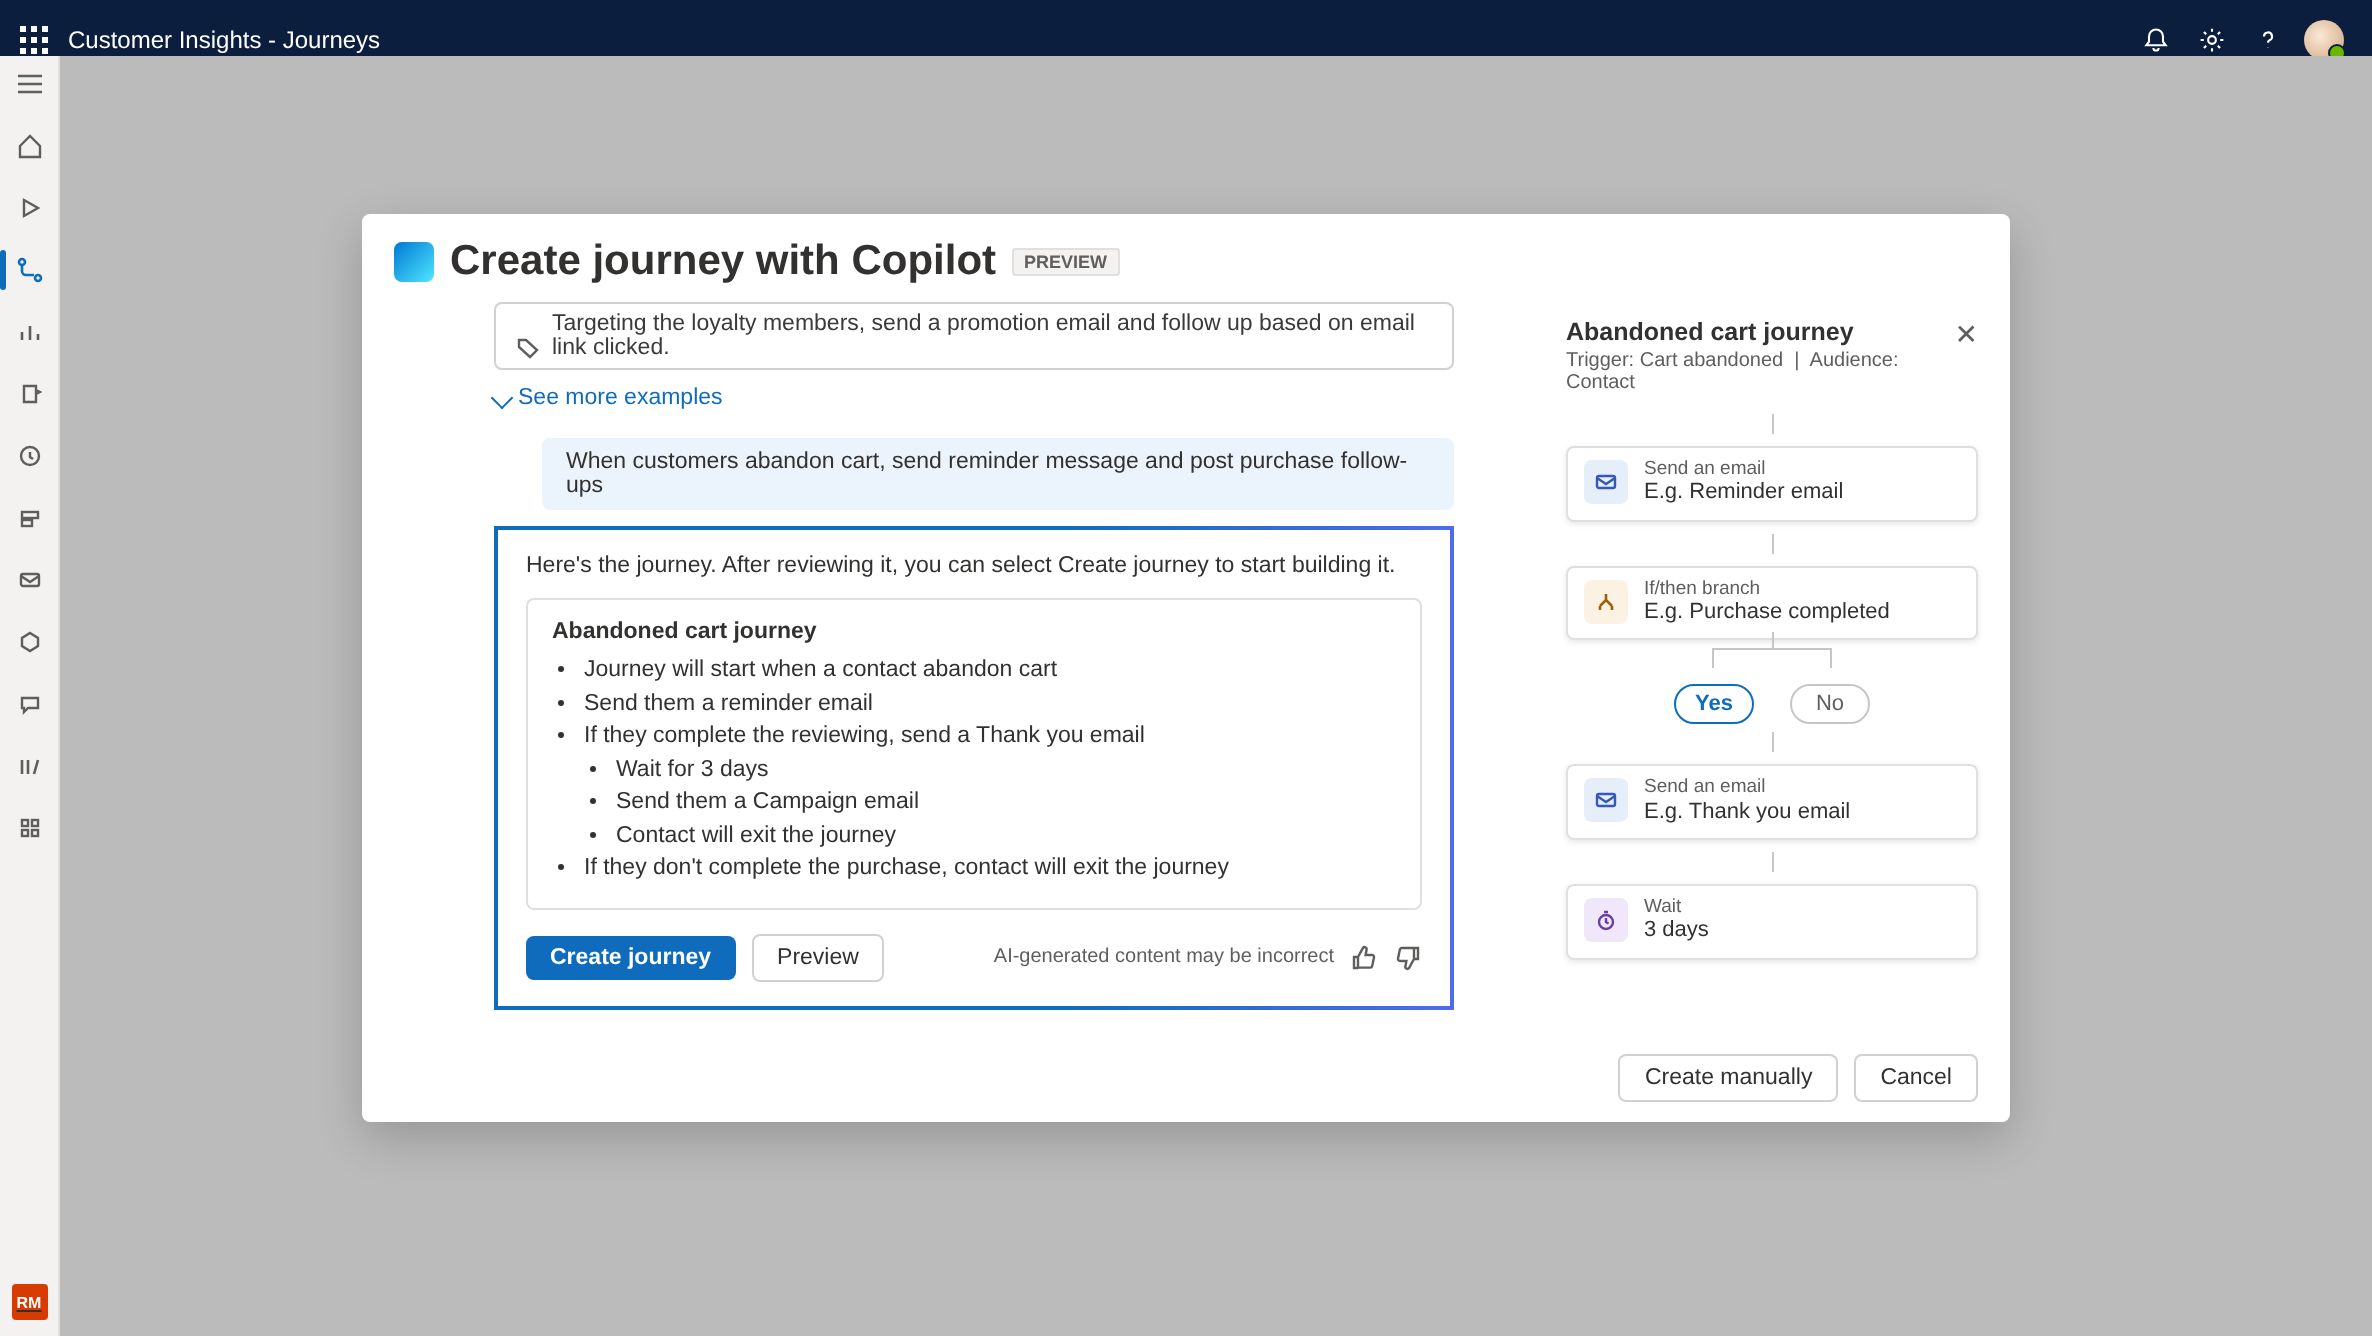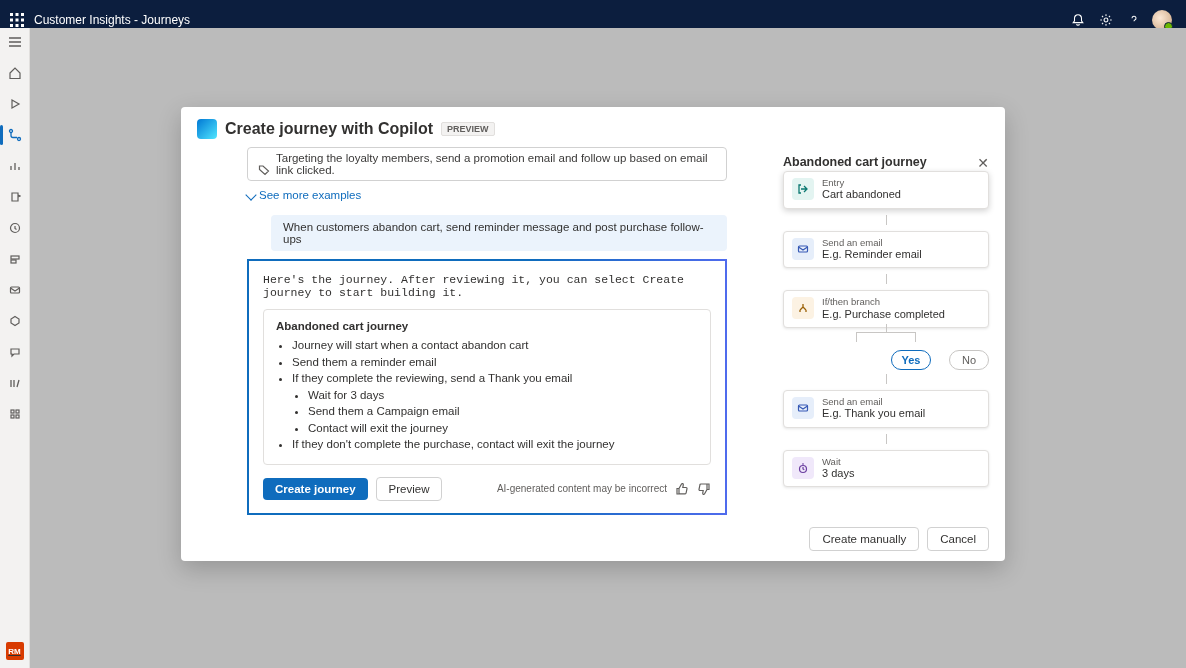--- a/index.html
+++ b/index.html
@@ -20,36 +20,36 @@
   .rail-icon.active { color:#0f6cbd; }
   .rail-icon.active::before { content:""; position:absolute; left:-7px; top:-2px; width:3px; height:20px; background:#0f6cbd; border-radius:2px; }
   .rail-bottom { margin-top:auto; margin-bottom:8px; }
   .rm-badge { width:18px;height:18px;background:#d83b01;color:#fff;font-size:8px;font-weight:600;display:flex;align-items:center;justify-content:center;border-radius:2px;}
 
   
   .modal-backdrop { position:absolute; top:28px; left:30px; right:0; bottom:0; background:#bbbbbb; }
   .modal { position:absolute; top:107px; left:181px; width:824px; height:454px; background:#fff; border-radius:4px; box-shadow:0 8px 24px rgba(0,0,0,0.2); display:flex; flex-direction:column; overflow:hidden; }
   .modal-header { display:flex; align-items:center; padding:12px 16px 8px 16px; gap:8px; }
   .copilot-logo { width:20px; height:20px; border-radius:4px; background: linear-gradient(135deg, #0078d4, #50e6ff); }
-  .modal-title { font-size:16px; font-weight:600; }
+  .modal-title { font-size:21px; font-weight:600; }
   .preview-badge { font-size:9px; background:#f3f2f1; border:1px solid #e1dfdd; padding:1px 5px; border-radius:2px; font-weight:600; color:#605e5c;}
 
   .modal-body { display:flex; flex:1; overflow:hidden; }
 
   
   .chat-col { flex:1; padding: 0 48px 12px 66px; display:flex; flex-direction:column; overflow:hidden; }
   .suggestion-pill { border:1px solid #d1d1d1; border-radius:4px; padding:4px 10px; font-size:11.5px; color:#3b3a39; display:inline-flex; align-items:flex-end; gap:6px; background:#fff; }
   .suggestion-pill .tag-icon { color:#605e5c; }
   .see-more { color:#0f6cbd; font-size:11.5px; display:flex; align-items:center; gap:4px; margin-top:8px; cursor:pointer; }
   .chevron { display:inline-block; width:8px; height:8px; border-left:1.5px solid currentColor; border-bottom:1.5px solid currentColor; transform:rotate(-45deg); }
 
   .user-bubble { align-self:flex-end; background:#ebf3fc; border-radius:4px; padding:6px 12px; font-size:11.5px; color:#323130; margin-top:14px; max-width: 95%; }
 
   .copilot-card { border:2px solid; border-image: linear-gradient(90deg, #0f6cbd 0%, #0f6cbd 60%, #4f6bed 100%) 1; padding:12px 14px 12px 14px; margin-top:8px; background:#fff; position:relative; }
-  .copilot-intro { font-size:11.5px; margin-bottom:10px;font-family:Liberation Mono, monospace; }
+  .copilot-intro { font-size:11.5px; margin-bottom:10px; }
   .journey-summary { border:1px solid #e1dfdd; border-radius:4px; padding:10px 12px; font-size:11.5px; }
   .journey-summary .jtitle { font-weight:600; margin-bottom:6px; }
   .journey-summary ul { padding-left:16px; list-style-type: disc; }
   .journey-summary ul ul { padding-left:16px; list-style-type: disc; }
   .journey-summary li { margin:1px 0; line-height:1.35; }
   .card-actions { display:flex; align-items:center; margin-top:12px; gap:8px; }
   .btn-primary { background:#0f6cbd; color:#fff; border:none; border-radius:4px; padding:5px 12px; font-size:11.5px; font-weight:600; }
   .btn-secondary { background:#fff; color:#323130; border:1px solid #d1d1d1; border-radius:4px; padding:5px 12px; font-size:11.5px; }
   .ai-note { margin-left:auto; font-size:10px; color:#605e5c; display:flex; align-items:center; gap:8px;}
   .thumb { width:14px; height:14px; color:#605e5c; }
@@ -68,21 +68,21 @@
   .j-node.entry { box-shadow: 0 2px 6px rgba(0,0,0,0.18); }
   .j-icon { width:22px; height:22px; border-radius:4px; display:flex; align-items:center; justify-content:center; font-size:11px; flex-shrink:0; }
   .j-icon.teal { background:#e3f4f1; color:#0b7871;}
   .j-icon.blue { background:#e6eefa; color:#3659b5;}
   .j-icon.amber { background:#fcf2e3; color:#9b6107;}
   .j-icon.purple { background:#f0e8fa; color:#6b3fa0;}
   .j-label-sm { font-size:9.5px; color:#605e5c; line-height:1.1; }
   .j-label-lg { font-size:11px; color:#323130; font-weight:400; line-height:1.2; }
   .connector { width:1px; height:10px; background:#c8c6c4; margin: -4px auto 6px auto; }
 
-  .yn-row { display:flex; justify-content:flex-end; gap:18px; margin:4px 0 10px 0; position:relative;}
+  .yn-row { display:flex; justify-content:center; gap:18px; margin:4px 0 10px 0; position:relative;}
   .yn-pill { width:40px; text-align:center; padding:3px 0; border-radius:12px; font-size:11px; background:#fff;}
   .yn-pill.yes { border:1.5px solid #0f6cbd; color:#0f6cbd; font-weight:600; }
   .yn-pill.no { border:1px solid #c8c6c4; color:#605e5c; }
   
   .branch-lines { position:relative; height:14px; margin:-6px auto 0; width:120px;}
   .branch-lines::before { content:""; position:absolute; left:50%; top:-8px; width:1px; height:8px; background:#c8c6c4; }
   .branch-lines .h { position:absolute; left:25%; right:25%; top:0; height:1px; background:#c8c6c4;}
   .branch-lines .vl { position:absolute; left:25%; top:0; width:1px; height:10px; background:#c8c6c4;}
   .branch-lines .vr { position:absolute; right:25%; top:0; width:1px; height:10px; background:#c8c6c4;}
   .yes-line-down { width:1px; height:10px; background:#c8c6c4; margin: -6px auto 6px auto;}
@@ -280,36 +280,28 @@
         
         
         
       </div>
     </div>
 
     <div class="preview-col">
       <div class="preview-header">
         <div>
           <div class="preview-title">Abandoned cart journey</div>
+          <div class="preview-meta">
+            <span>Trigger:</span> <span>Cart abandoned</span> &nbsp;|&nbsp; <span>Audience:</span> <span>Contact</span>
+          </div>
         </div>
         <span class="close-x">✕</span>
       </div>
 
       <div class="j-canvas">
-        <div class="j-node entry">
-          <span class="j-icon teal">
-              <svg width="12" height="12" viewBox="0 0 12 12" fill="none" stroke="#0b7871" stroke-width="1.3">
-                <path d="M7 3l3 3-3 3M10 6H4M4 2H2v8h2"></path>
-              </svg>
-            </span>
-          <div>
-            <div class="j-label-sm">Entry</div>
-            <div class="j-label-lg">Cart abandoned</div>
-          </div>
-        </div>
         <div class="connector"></div>
         <div class="j-node">
           <span class="j-icon blue">
               <svg width="12" height="12" viewBox="0 0 12 12" fill="none" stroke="#3659b5" stroke-width="1.2">
                 <rect x="1.5" y="3" width="9" height="6" rx="1"></rect>
                 <path d="M1.5 4l4.5 3 4.5-3"></path>
               </svg>
             </span>
           <div>
             <div class="j-label-sm">Send an email</div>

